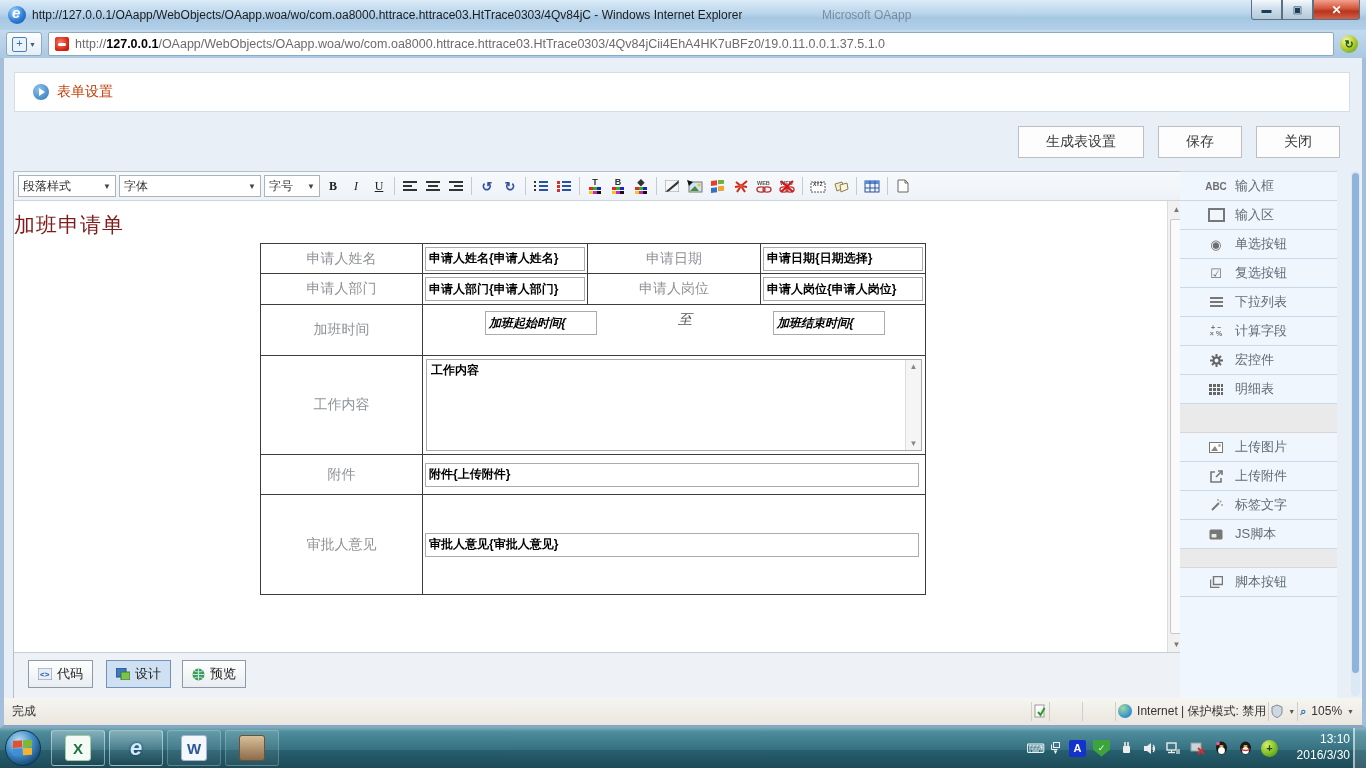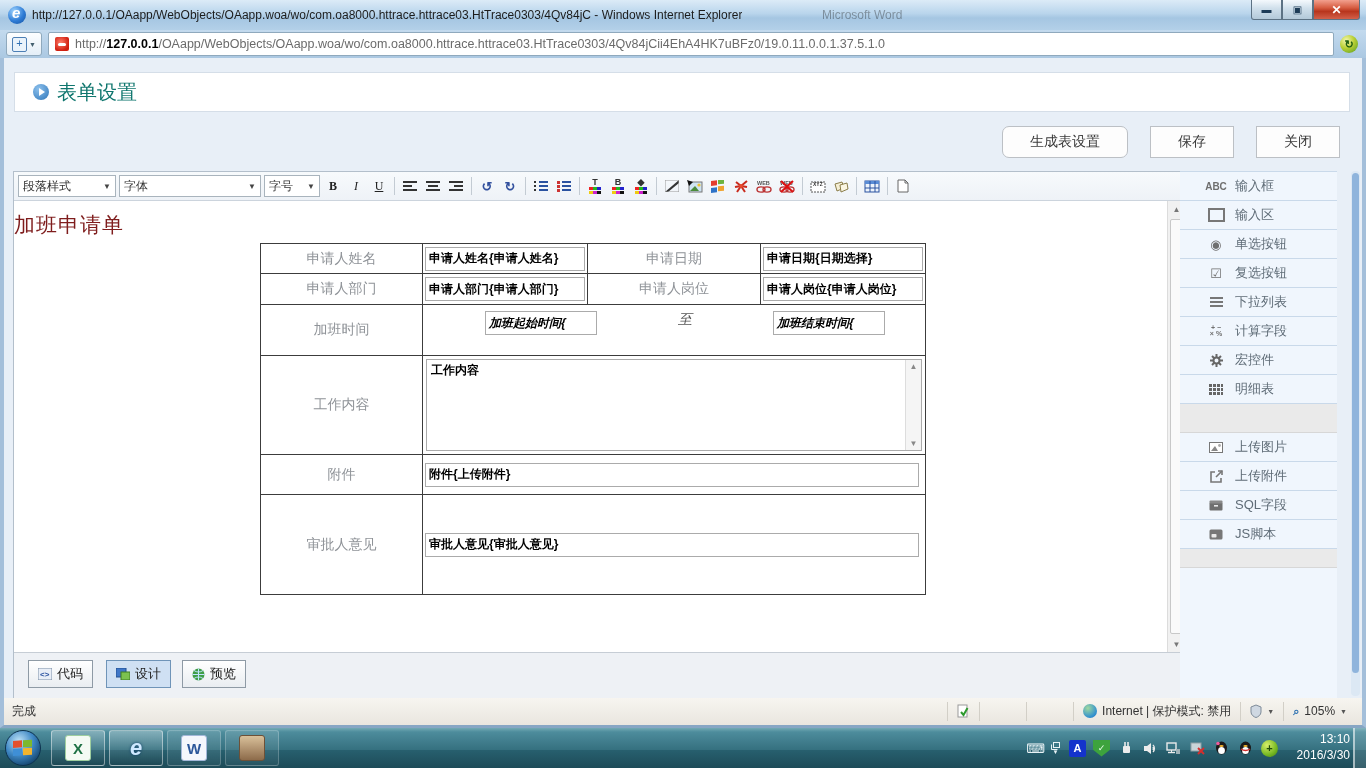--- a/index.html
+++ b/index.html
@@ -49,26 +49,26 @@
 
   
   .page{position:absolute;top:58px;left:0;width:1358px;height:640px;
     background:#e8eff7;border-left:4px solid #a4bfda;border-right:4px solid #a4bfda;}
   .hdrbar{position:absolute;top:14px;left:10px;right:12px;height:38px;background:#fff;
     border:1px solid #d5dee8;display:flex;align-items:center;}
   .hdr-ic{width:16px;height:16px;border-radius:50%;margin:0 8px 0 18px;
     background:radial-gradient(circle at 35% 30%,#8cc0ec,#4a8cc9 70%,#33699e);position:relative;}
   .hdr-ic:after{content:"";position:absolute;left:6px;top:4px;border-left:6px solid #fff;
     border-top:4px solid transparent;border-bottom:4px solid transparent;}
-  .hdr-title{font-size:20px;color:#0f766e;}
+  .hdr-title{font-size:14px;color:#c2410c;}
 
   .actionrow{position:absolute;top:68px;right:22px;display:flex;gap:14px;}
   .actbtn{height:30px;background:#fdfdfd;border:1px solid #bcc0c5;color:#3a3a3a;
     font-size:14px;display:flex;align-items:center;justify-content:center;}
-  .actbtn.w1{width:124px;border-radius:7px;} .actbtn.w2{width:82px;margin-left:8px;}
+  .actbtn.w1{width:124px;} .actbtn.w2{width:82px;}
 
   
   .editor{position:absolute;top:113px;left:9px;width:1171px;height:526px;
     border:1px solid #b3bfcb;background:#fff;}
   .edtoolbar{height:28px;background:linear-gradient(#f7fafc,#eef2f7);
     border-bottom:1px solid #ccd4dd;display:flex;align-items:center;padding-left:4px;gap:3px;}
   .ddl{height:20px;background:#fff;border:1px solid #a9b4bd;display:flex;align-items:center;
     justify-content:space-between;padding:0 4px;font-size:12px;color:#333;}
   .ddl .car{font-size:8px;color:#444;margin-left:4px;}
   .tbtn{min-width:20px;height:20px;display:flex;align-items:center;justify-content:center;
@@ -136,21 +136,21 @@
   .pagescroll .pthumb{position:absolute;left:1px;right:1px;top:2px;height:500px;
     background:#8fb4dc;border-radius:4px;}
 
   
   .statusbar{position:absolute;top:698px;left:0;width:1358px;height:27px;
     background:linear-gradient(#f7f5f0,#e9e6df);border-left:4px solid #a4bfda;
     border-right:4px solid #a4bfda;border-bottom:3px solid #87a6c4;
     display:flex;align-items:center;font-size:12px;color:#333;}
   .st-left{margin-left:8px;}
   .st-right{position:absolute;right:6px;display:flex;align-items:center;height:100%;}
-  .st-seg{display:flex;align-items:center;gap:5px;padding:0 9px;height:70%;
+  .st-seg{display:flex;align-items:center;gap:5px;padding:0 2px;height:70%;
     border-left:1px solid #d2cfc7;}
   .st-caret{font-size:7px;color:#555;}
   .globe{width:14px;height:14px;border-radius:50%;
     background:radial-gradient(circle at 35% 30%,#9fd9a0,#2f8fd0 70%,#1b5fa0);}
   .zoomlens{font-size:11px;color:#2a6fb0;font-weight:bold;}
 
   
   .taskbar{position:absolute;top:728px;left:0;width:1366px;height:40px;
     background:linear-gradient(#74aab4,#4d8c9c 10%,#35707f 55%,#275f6e 56%,#1d4b58);
     display:flex;align-items:center;}
@@ -182,21 +182,21 @@
   .clock{position:absolute;right:16px;top:3px;text-align:right;color:#fff;font-size:12px;line-height:16px;}
   .showdesk{position:absolute;right:0;top:0;width:11px;height:40px;
     border-left:2px solid rgba(255,255,255,.55);background:rgba(255,255,255,.12);}
 </style>
 </head>
 <body>
 
 <div class="titlebar">
   <span class="ie-logo"></span>
   <span class="title-text">http://127.0.0.1/OAapp/WebObjects/OAapp.woa/wo/com.oa8000.httrace.httrace03.HtTrace0303/4Qv84jC - Windows Internet Explorer</span>
-  <span class="ghost-title">Microsoft Word</span>
+  <span class="ghost-title">Microsoft OAapp</span>
   <div class="winbtns">
     <div class="winbtn min">▬</div>
     <div class="winbtn">▣</div>
     <div class="winbtn close">✕</div>
   </div>
 </div>
 
 <div class="addrbar">
   <div class="shieldbox">
     <span class="shield-plus">+</span>
@@ -614,40 +614,52 @@
             <g stroke="#777" stroke-width="1.6">
               <line x1="6" y1="7" x2="12" y2="1"></line>
               <polyline points="8,1 12,1 12,5" fill="none"></polyline>
             </g>
           </svg>
         </span>
       <span class="sb-lb">上传附件</span>
       </div>
     <div class="sb-row">
       <span class="sb-ic">
-        <svg width="14" height="11">
-            <rect x="0.5" y="2.5" width="13" height="8" rx="1" fill="#6f6f6f"></rect>
-            <rect x="0.5" y="0.5" width="13" height="3" rx="1" fill="#8a8a8a"></rect>
-            <rect x="5" y="5" width="4" height="1.6" fill="#e8e8e8"></rect>
-          </svg>
-        </span>
-      <span class="sb-lb">SQL字段</span>
+        <svg width="13" height="13">
+            <line x1="2" y1="11" x2="9" y2="4" stroke="#777" stroke-width="2"></line>
+            <g fill="#999">
+              <circle cx="10.5" cy="2.5" r="1"></circle>
+              <circle cx="12" cy="6" r="0.9"></circle>
+              <circle cx="8" cy="0.9" r="0.9"></circle>
+            </g>
+          </svg>
+        </span>
+      <span class="sb-lb">标签文字</span>
       </div>
     <div class="sb-row">
       <span class="sb-ic">
         <svg width="14" height="11">
             <rect x="0.5" y="0.5" width="13" height="10" rx="1.5" fill="#777"></rect>
             <rect x="2.5" y="5" width="5" height="3.6" rx="0.8" fill="#e9e9e9"></rect>
           </svg>
         </span>
       <span class="sb-lb">JS脚本</span>
       </div>
 
     <div class="sb-gap g2"></div>
 
+    <div class="sb-row">
+      <span class="sb-ic">
+        <svg width="13" height="12">
+            <rect x="3.5" y="0.5" width="9" height="8" fill="none" stroke="#777" stroke-width="1.5"></rect>
+            <path d="M0.5,3.5 v8 h9" fill="none" stroke="#777" stroke-width="1.5"></path>
+          </svg>
+        </span>
+      <span class="sb-lb">脚本按钮</span>
+      </div>
   </div>
 
   <div class="pagescroll">
       <div class="pthumb"></div>
     </div>
 </div>
 
 <div class="statusbar">
   <span class="st-left">完成</span>
   <div class="st-right">

